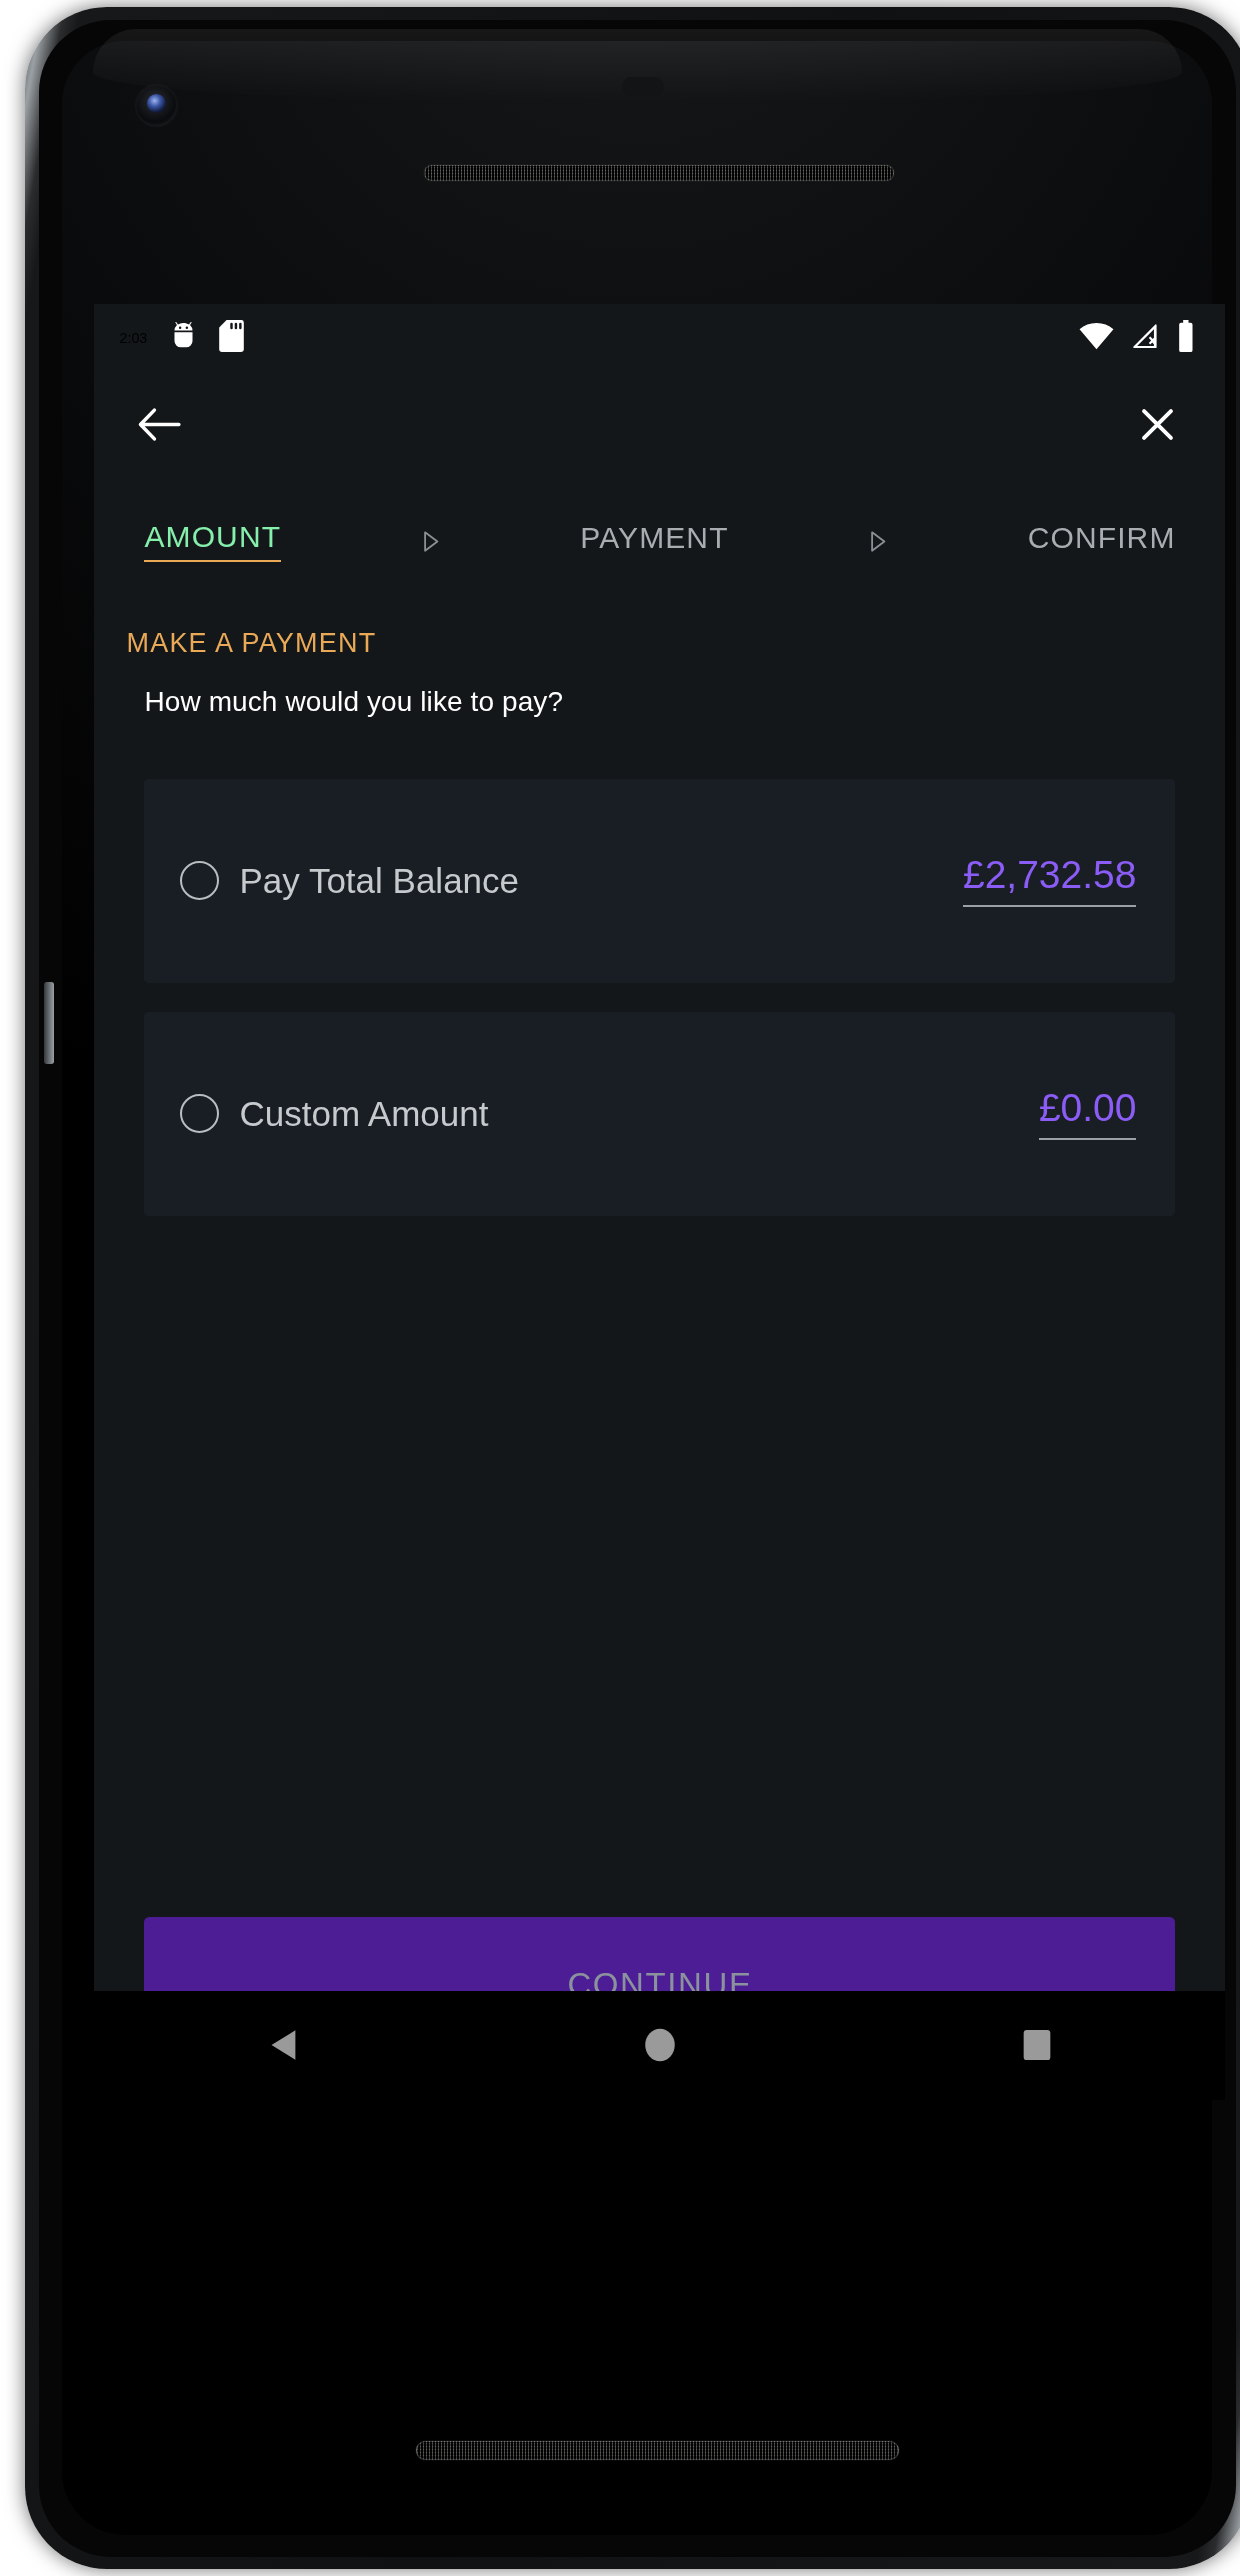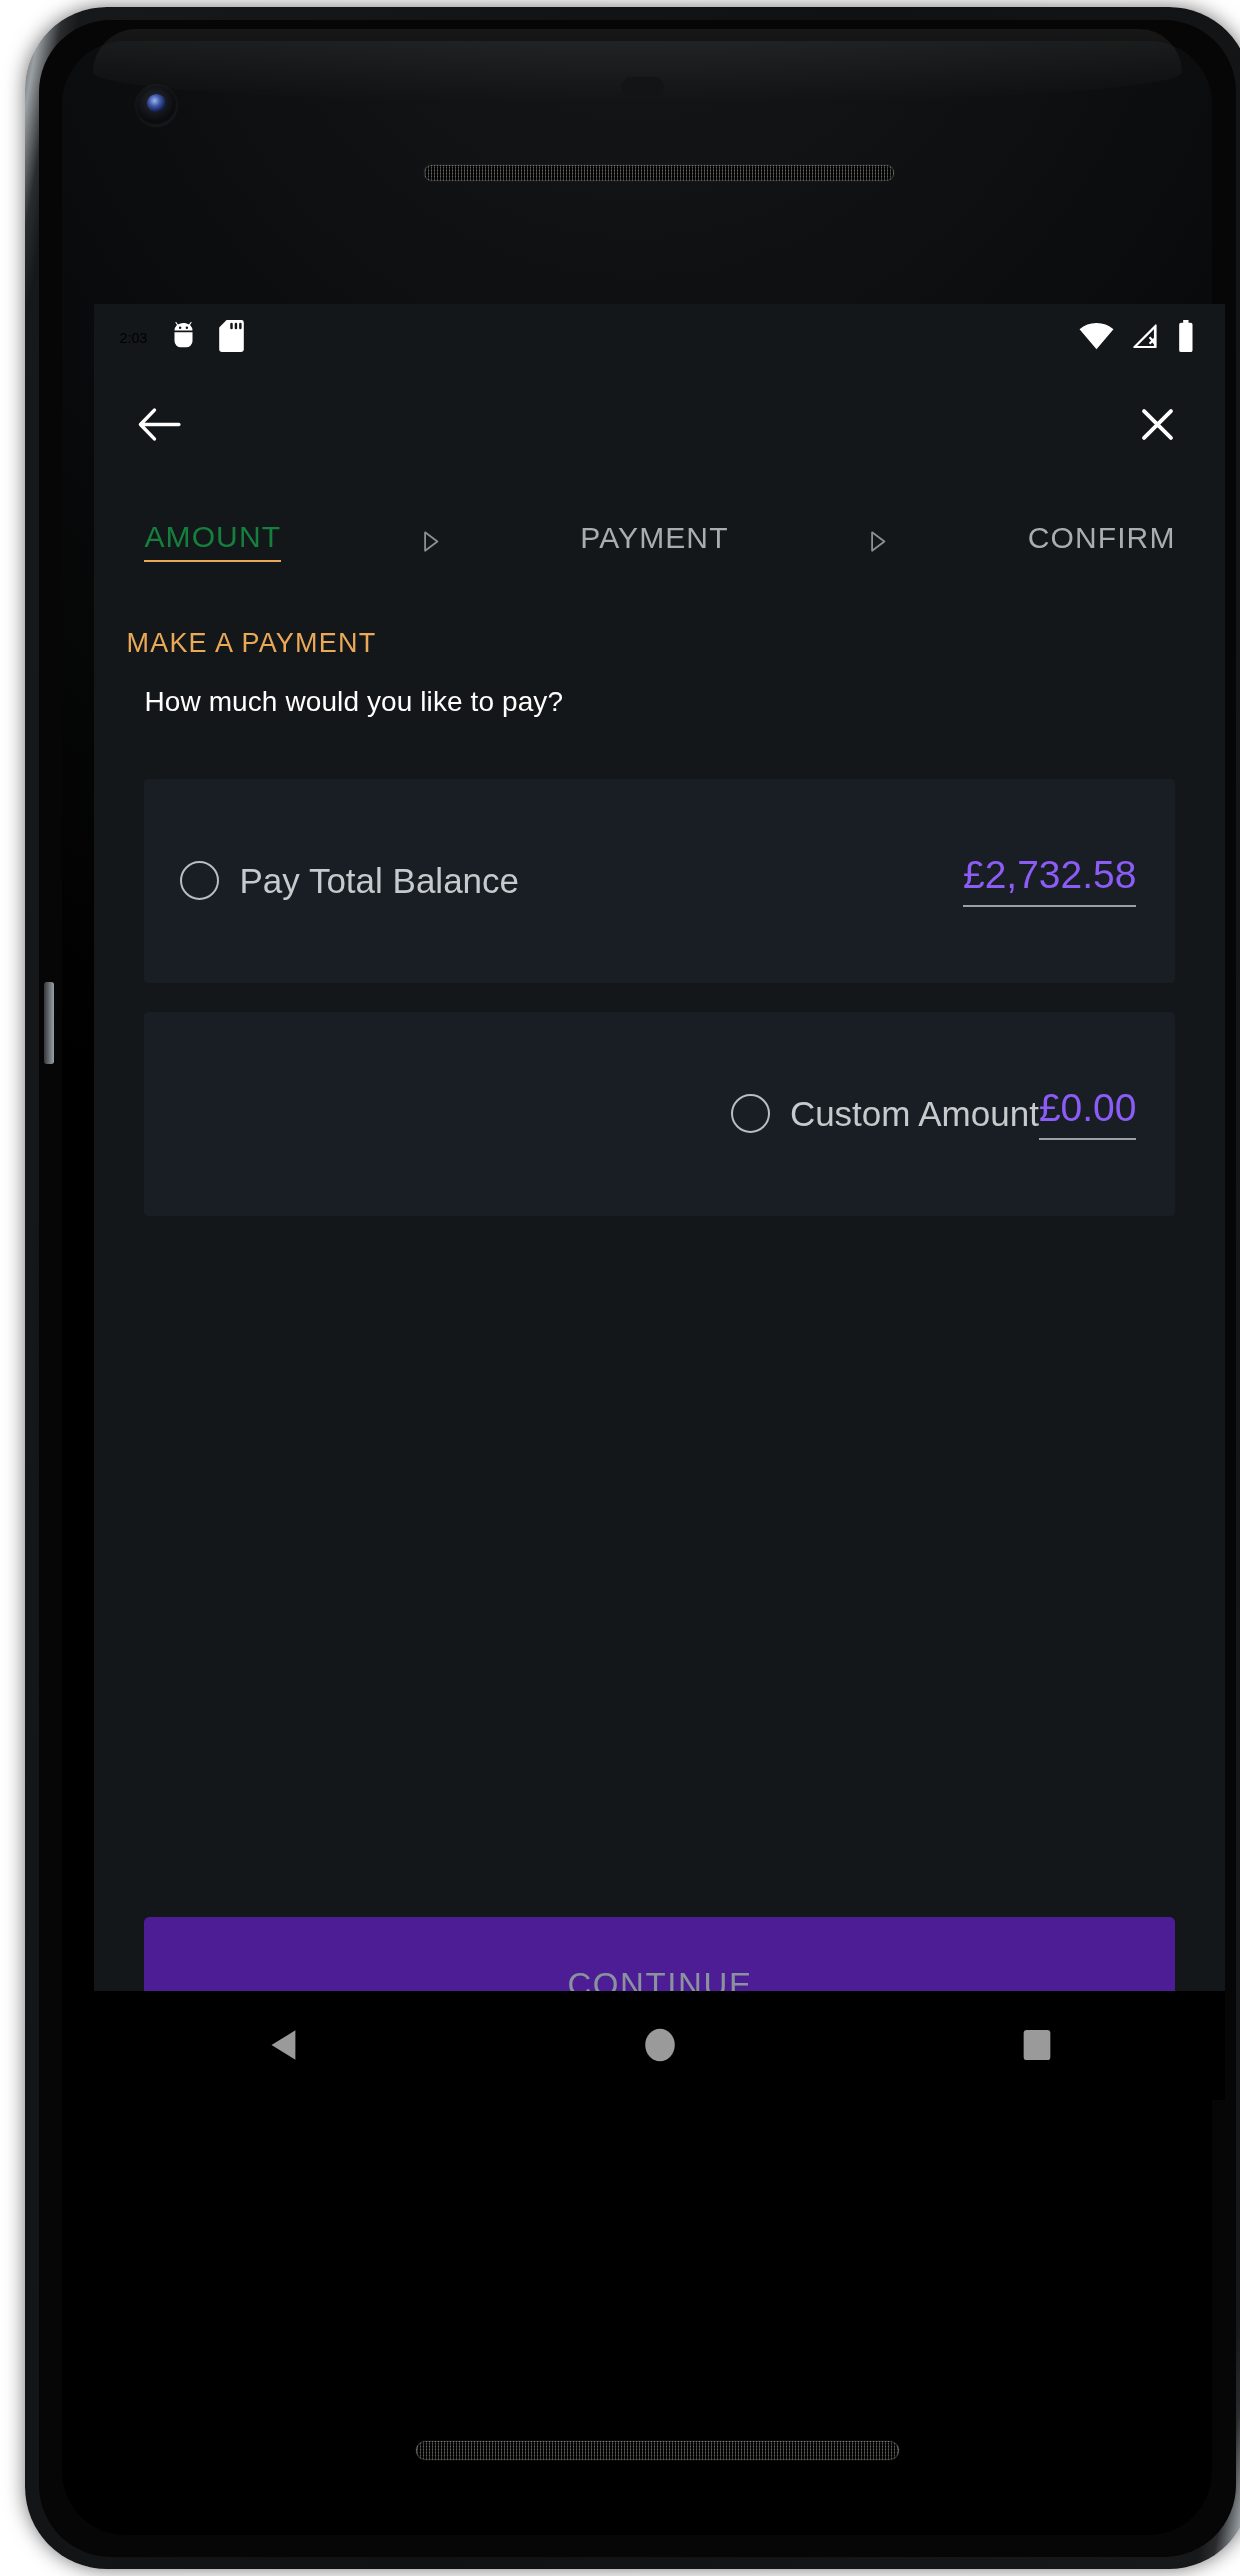--- a/index.html
+++ b/index.html
@@ -126,21 +126,21 @@
     display:flex; align-items:center;
     padding: 29px 50px 0 50px;
     height:98px;
   }
   .step-item {
     font-size:30px; letter-spacing:1.1px;
     color:#a9adb1; white-space:nowrap; cursor:pointer;
     padding-bottom:5.4px;
   }
   .step-item.active {
-    color:#15803d;
+    color:#86efac;
     border-bottom:2.2px solid #e9a957;
   }
   .step-sep {
     flex:1; display:flex; align-items:center; justify-content:center;
     color:#8b9095;
   }
 
   
   #content { padding: 52px 0 0 0; }
   #eyebrow {
@@ -155,21 +155,21 @@
   .option-card {
     margin: 0 50px;
     background:#191e24;
     border-radius:4.5px;
     height:204px;
     display:flex; align-items:center; justify-content:space-between;
     padding: 0 39px 0 36px;
     cursor:pointer;
   }
   #option-card-total { margin-top:61px; }
-  #option-card-custom { margin-top:29px;justify-content:flex-end; }
+  #option-card-custom { margin-top:29px; }
 
   .option-left { display:flex; align-items:center; gap:20px; }
   .radio {
     width:39px; height:39px; border-radius:50%;
     border:2.7px solid #b9bdc1; flex:none;
   }
   .option-label { color:#c6cacd; font-size:35px; }
   .option-amount {
     color:#8b5cf6; font-size:39px;
     padding-bottom:9px; border-bottom:2.2px solid #9aa0a5;

